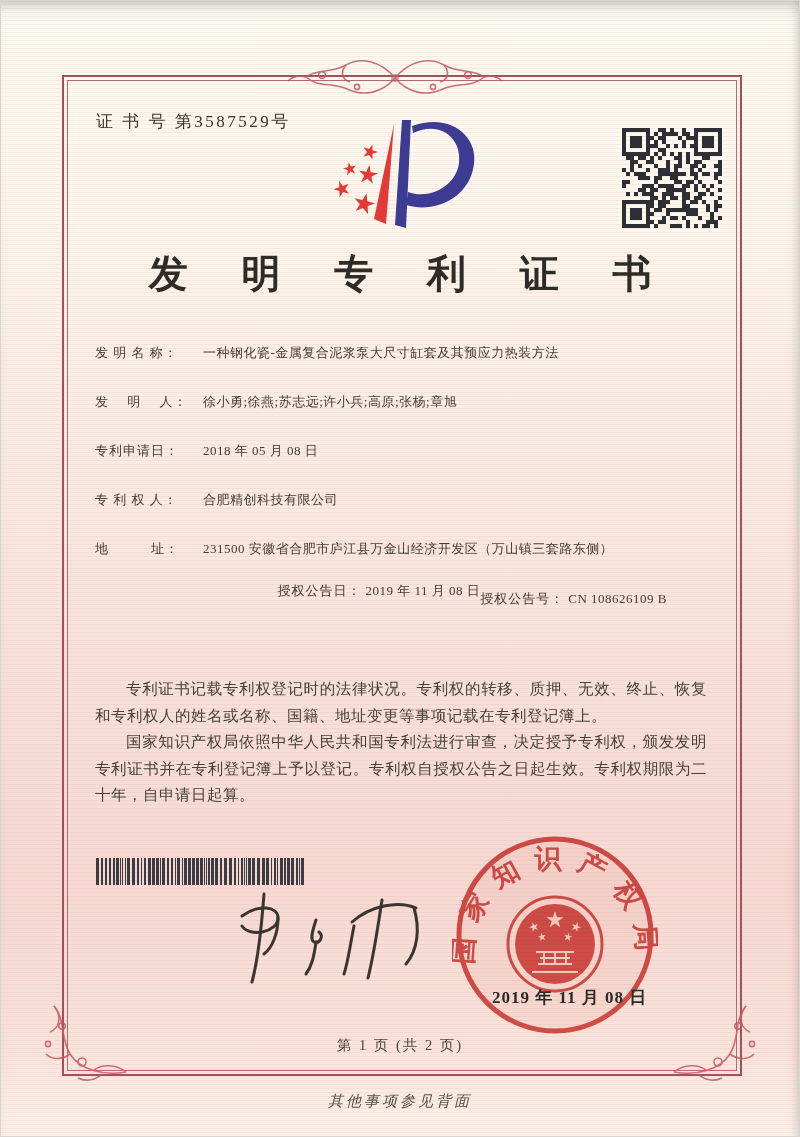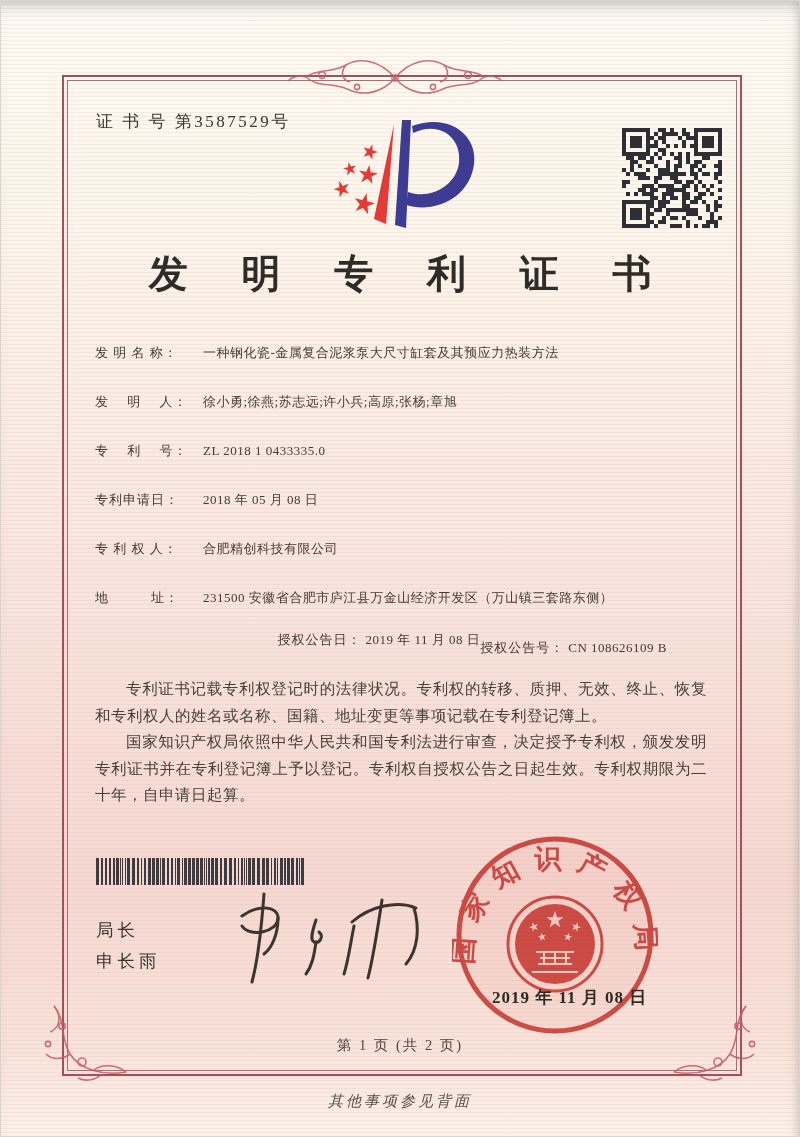--- a/index.html
+++ b/index.html
@@ -785,24 +785,20 @@
   <div class="fields">
     <div class="frow">
       <span class="lab">发 明 名 称：</span>
       <span class="val">一种钢化瓷-金属复合泥浆泵大尺寸缸套及其预应力热装方法</span>
     </div>
     <div class="frow">
       <span class="lab">发　 明　 人：</span>
       <span class="val">徐小勇;徐燕;苏志远;许小兵;高原;张杨;章旭</span>
     </div>
     <div class="frow">
-      <span class="lab">专　 利　 号：</span>
-      <span class="val">ZL 2018 1 0433335.0</span>
-    </div>
-    <div class="frow">
       <span class="lab">专利申请日：</span>
       <span class="val">2018 年 05 月 08 日</span>
     </div>
     <div class="frow">
       <span class="lab">专 利 权 人：</span>
       <span class="val">合肥精创科技有限公司</span>
     </div>
     <div class="frow addr">
       <span class="lab">地　　　址：</span>
       <span class="val" style="max-width:430px;">231500 安徽省合肥市庐江县万金山经济开发区（万山镇三套路东侧）</span>
@@ -934,24 +930,20 @@
       <i class="bar" style="width: 3px;"></i>
       <i style="width: 2px;"></i>
       <i class="bar" style="width: 2px;"></i>
       <i style="width: 1px;"></i>
       <i class="bar" style="width: 1px;"></i>
       <i style="width: 1px;"></i>
       <i class="bar" style="width: 3px;"></i>
       <i style="width: 1px;"></i>
     </div>
 
-  <div class="officer">
-    <div>局长</div>
-    <div>申长雨</div>
-  </div>
 
   <svg class="sig" viewBox="0 0 220 110">
     <g stroke="#3a362f" stroke-width="3" fill="none" stroke-linecap="round" stroke-linejoin="round">
 
       <path d="M30,34 C46,22 66,24 66,36 C66,50 38,56 30,44"></path>
       <path d="M52,12 C50,36 48,70 40,100"></path>
       <path d="M66,36 C66,52 60,66 52,72"></path>
 
       <path d="M104,38 C100,50 98,58 102,60 C108,62 112,54 107,50"></path>
       <path d="M104,60 C102,74 100,84 94,92"></path>

